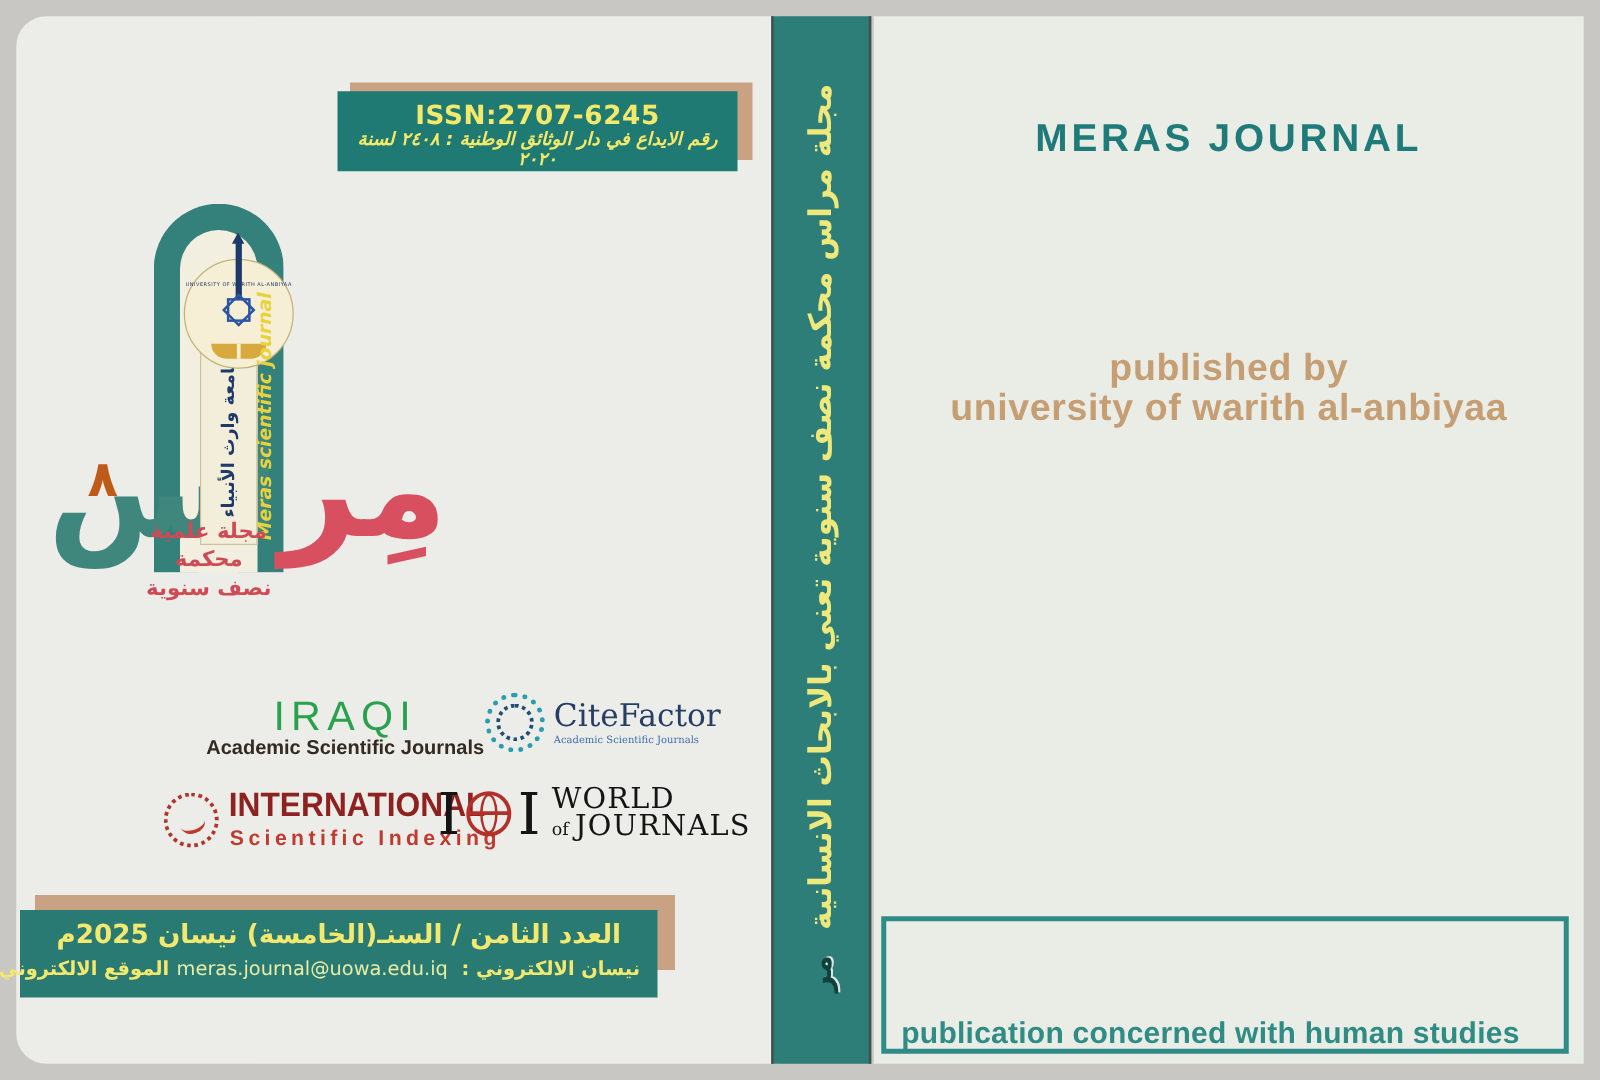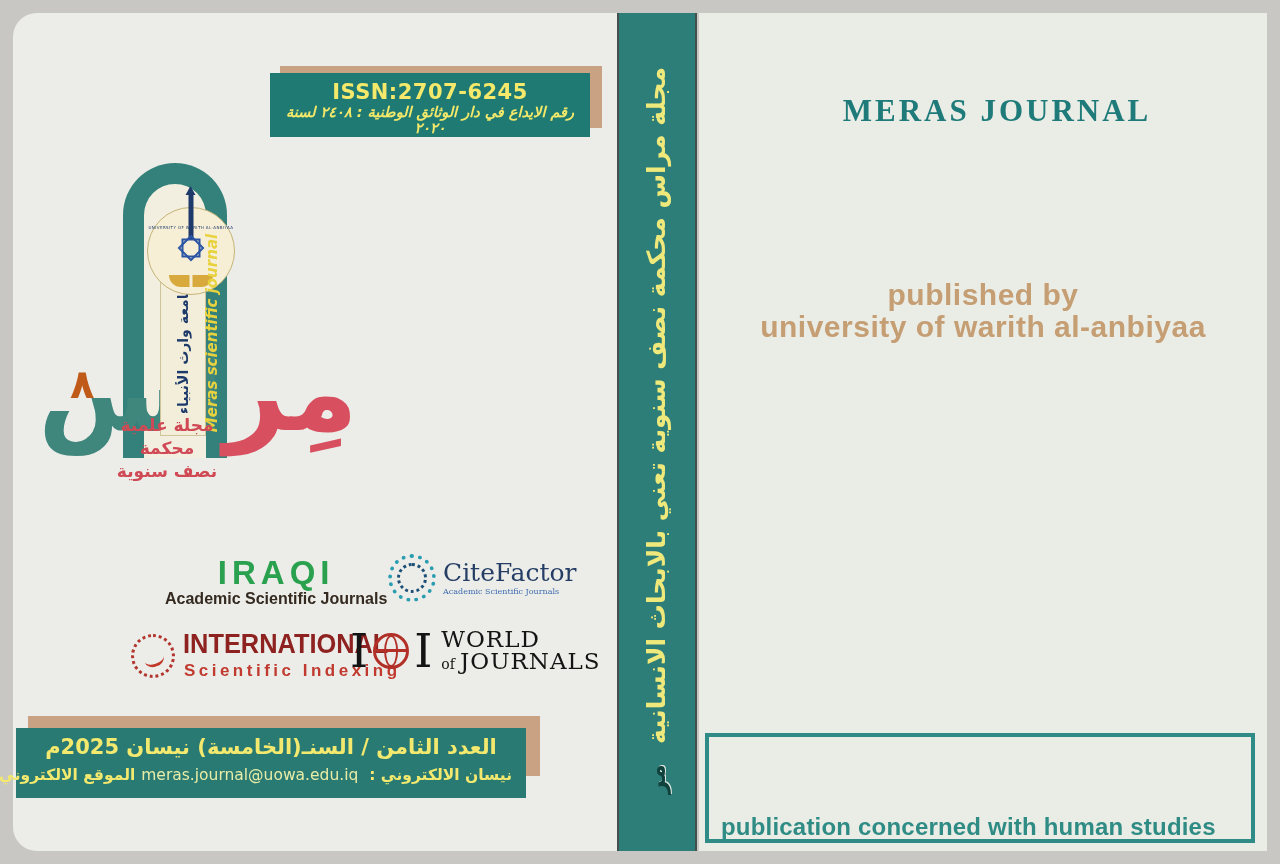--- a/index.html
+++ b/index.html
@@ -49,21 +49,21 @@
   .tagline{position:absolute;left:79px;top:401px;width:150px;text-align:center;direction:rtl;
            color:#d04a56;font-weight:bold;font-size:17px;line-height:1.35;z-index:5;}
 
   
   .regbox{position:absolute;left:382px;top:469px;width:168px;height:56px;box-sizing:border-box;
           border-top:10px solid #cda183;border-right:9px solid #cda183;}
   .regbox div{margin-top:8px;direction:rtl;text-align:center;color:#c0763b;font-weight:bold;font-size:19px;}
 
   
   .iraqi{position:absolute;left:152px;top:543px;text-align:center;font-family:"Liberation Sans",sans-serif;}
-  .iraqi-title{color:#2aa14e;font-weight:bold;font-size:33px;letter-spacing:5px;line-height:1;}
+  .iraqi-title{color:#2aa14e;font-weight:normal;font-size:33px;letter-spacing:5px;line-height:1;}
   .iraqi-sub{color:#342a20;font-weight:bold;font-size:16px;margin-top:1px;}
 
   .citefactor{position:absolute;left:375px;top:541px;display:flex;align-items:center;gap:7px;}
   .cf-icon{position:relative;width:48px;height:48px;border:4px dotted #2a9db0;border-radius:50%;box-sizing:border-box;}
   .cf-icon::before{content:"";position:absolute;inset:5px;border:3px dotted #1c4f77;border-radius:50%;}
   .cf-title{font-family:"DejaVu Serif",serif;color:#263e66;font-size:25px;line-height:1;}
   .cf-sub{color:#3f6cb0;font-size:8px;margin-top:2px;font-family:"DejaVu Serif",serif;}
 
   .isi{position:absolute;left:118px;top:618px;display:flex;align-items:center;gap:8px;}
   .isi-seal{position:relative;width:44px;height:44px;border:3px dotted #b2342c;border-radius:50%;box-sizing:border-box;}
@@ -99,22 +99,22 @@
   
   .spine{position:absolute;left:617px;top:13px;width:80px;height:838px;background:#2d7e78;
          border-left:2px solid #454f4e;border-right:2px solid #454f4e;box-sizing:border-box;}
   .spine-text-wrap{position:absolute;inset:0;display:flex;align-items:center;justify-content:center;}
   .spine-text{transform:rotate(-90deg) translateY(0);white-space:nowrap;color:#efe87b;
          font-size:25px;font-weight:bold;margin-bottom:54px;}
   .spine-logo{position:absolute;left:50%;top:752px;transform:translateX(-50%) rotate(-90deg);
          font-size:24px;font-weight:bold;color:#11413d;text-shadow:1px 1px 0 #dfe8e2;}
 
   
-  .back-title{position:absolute;top:80px;left:14px;width:100%;text-align:center;
-        font-family:Liberation Serif, serif;font-weight:bold;font-size:31px;letter-spacing:3px;color:#1e7b79;}
+  .back-title{position:absolute;top:80px;left:0;width:100%;text-align:center;
+        font-family:Liberation Sans, sans-serif;font-weight:bold;font-size:31px;letter-spacing:3px;color:#1e7b79;}
   .published{position:absolute;top:266px;left:0;width:100%;text-align:center;color:#c59e73;
         font-family:"Liberation Sans",sans-serif;font-weight:bold;font-size:30px;line-height:1.06;letter-spacing:0.5px;}
   .info-box{position:absolute;left:6px;top:676px;width:550px;height:110px;box-sizing:border-box;
         border:4px solid #2e8b85;padding:6px 12px;color:#2f8c85;font-size:24px;line-height:1.4;
         font-weight:bold;letter-spacing:0.2px;font-family:"Liberation Sans",sans-serif;white-space:pre-wrap;margin-top:44px;}
 </style>
 </head>
 <body>
 
 <div class="canvas">

